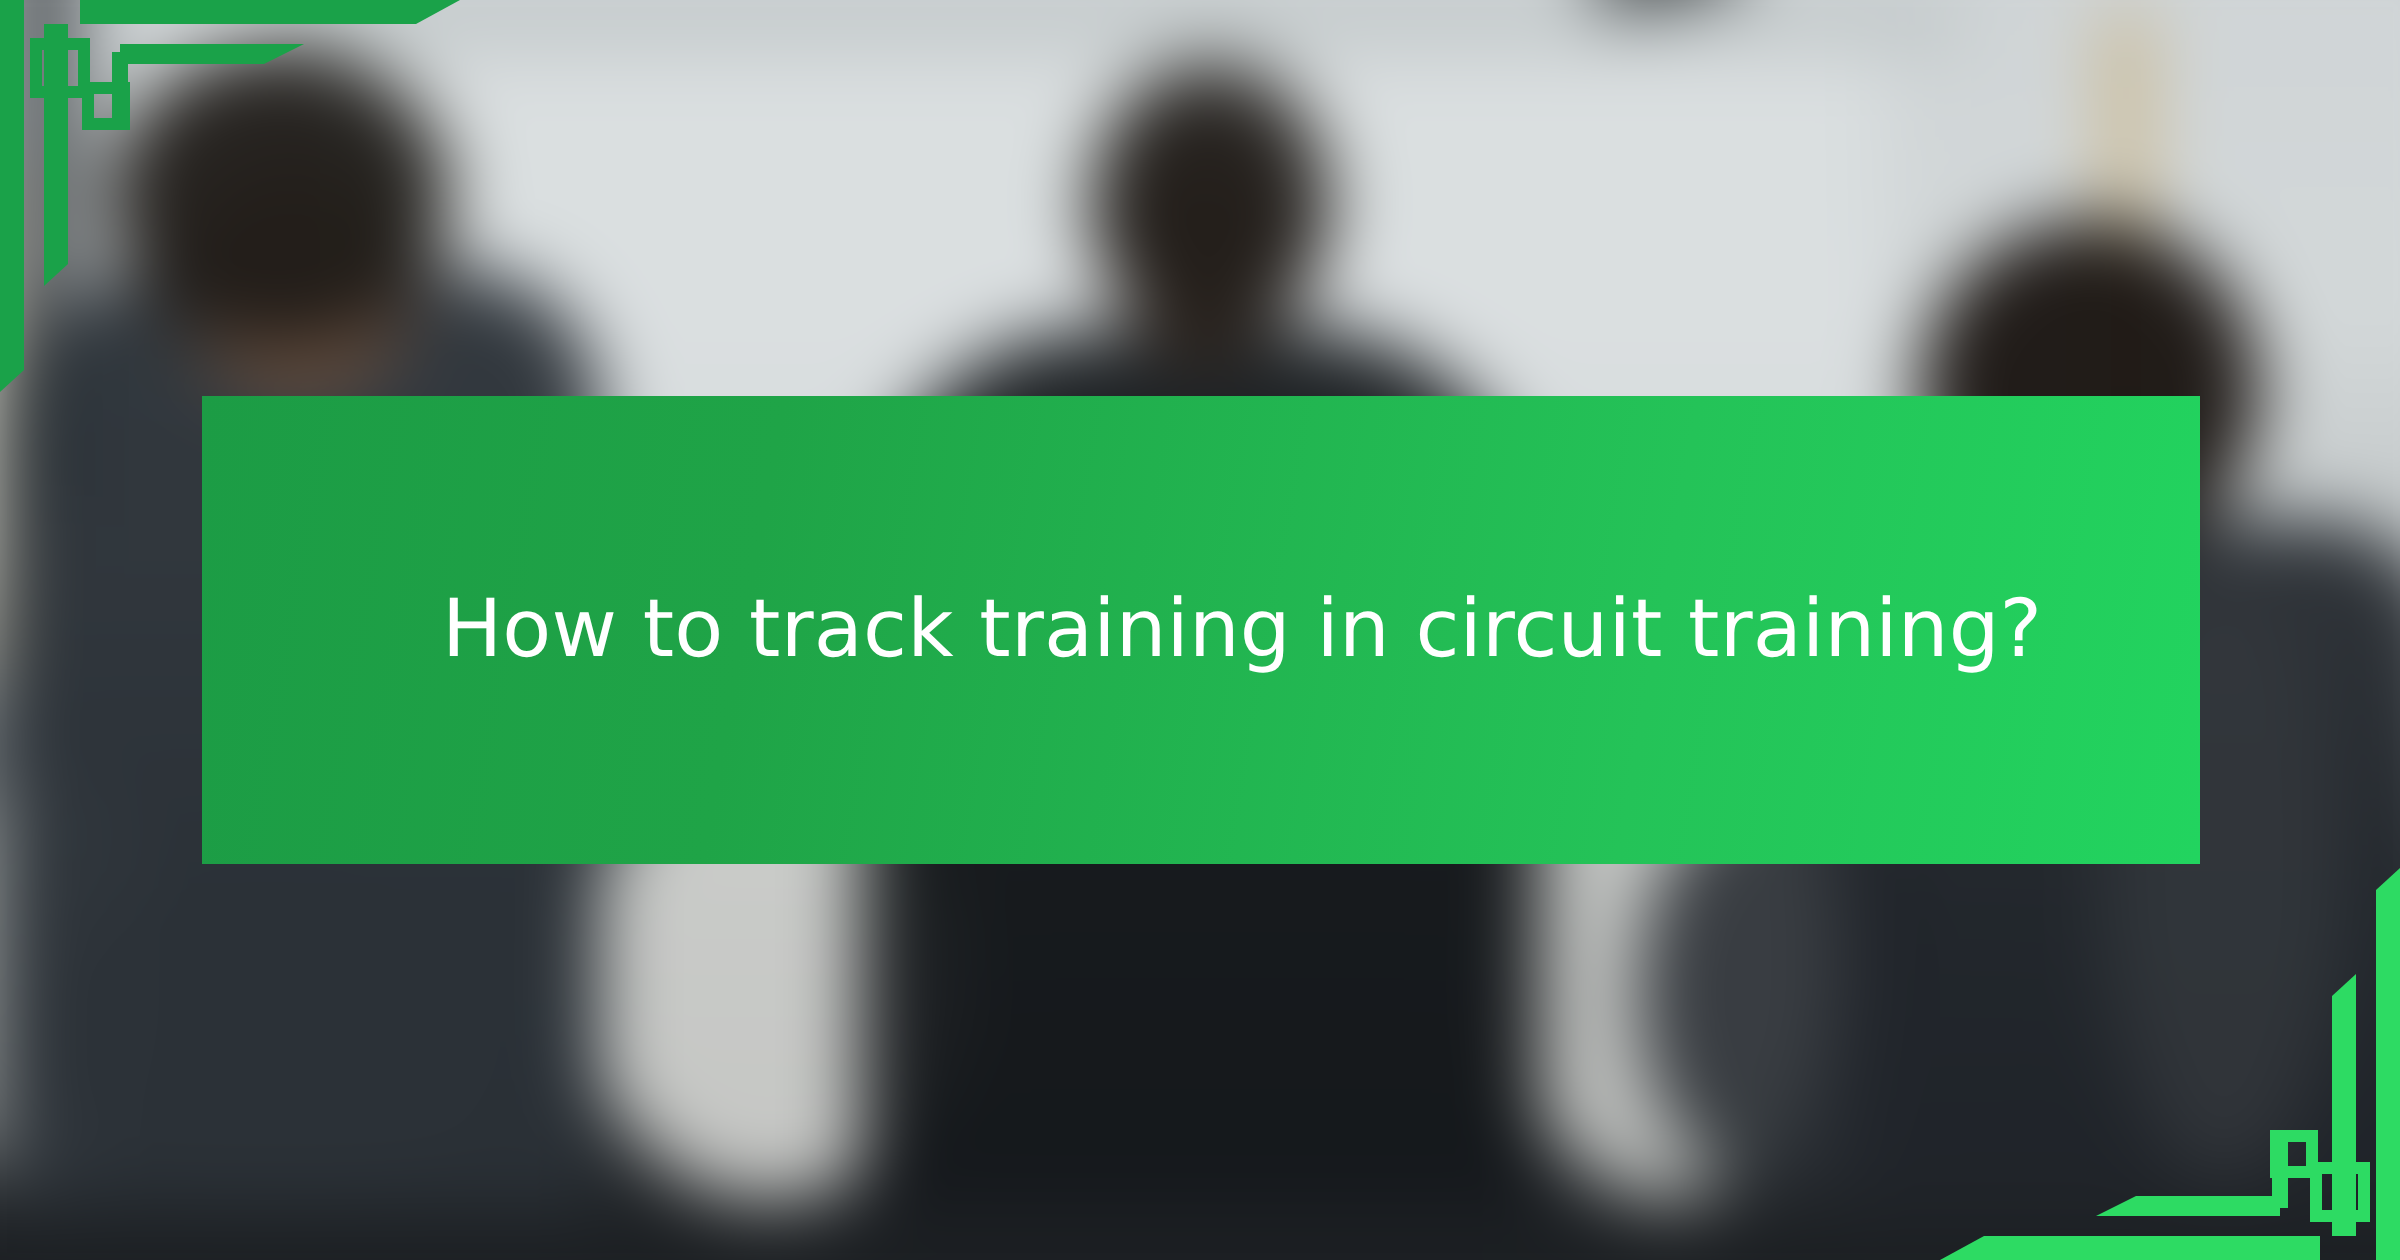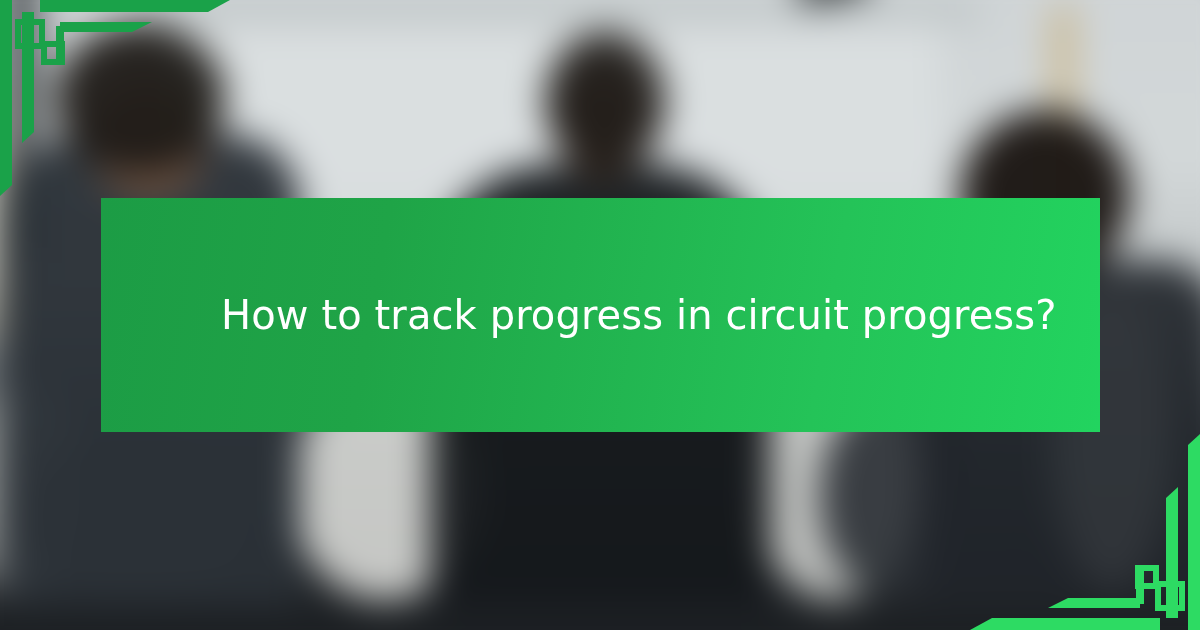--- a/index.html
+++ b/index.html
@@ -189,21 +189,21 @@
     <polygon points="22,12 34,12 34,132 22,143" fill="#1aa249"></polygon>
 
     <rect x="18" y="22" width="24" height="24" fill="none" stroke="#1aa249" stroke-width="6"></rect>
 
     <rect x="44" y="44" width="18" height="18" fill="none" stroke="#1aa249" stroke-width="6"></rect>
 
     <rect x="56" y="26" width="8" height="36" fill="#1aa249"></rect>
   </svg>
 
   <div id="banner">
-    <div id="banner-title">How to track progress in circuit progress?</div>
+    <div id="banner-title">How to track training in circuit training?</div>
   </div>
 
   <svg id="ornament-br" class="ornament" viewBox="0 0 230 200">
     <polygon points="40,0 230,0 208,12 40,12" fill="#2ddb63"></polygon>
     <polygon points="60,22 152,22 132,32 60,32" fill="#2ddb63"></polygon>
     <polygon points="0,0 12,0 12,185 0,196" fill="#2ddb63"></polygon>
     <polygon points="22,12 34,12 34,132 22,143" fill="#2ddb63"></polygon>
     <rect x="18" y="22" width="24" height="24" fill="none" stroke="#2ddb63" stroke-width="6"></rect>
     <rect x="44" y="44" width="18" height="18" fill="none" stroke="#2ddb63" stroke-width="6"></rect>
     <rect x="56" y="26" width="8" height="36" fill="#2ddb63"></rect>

